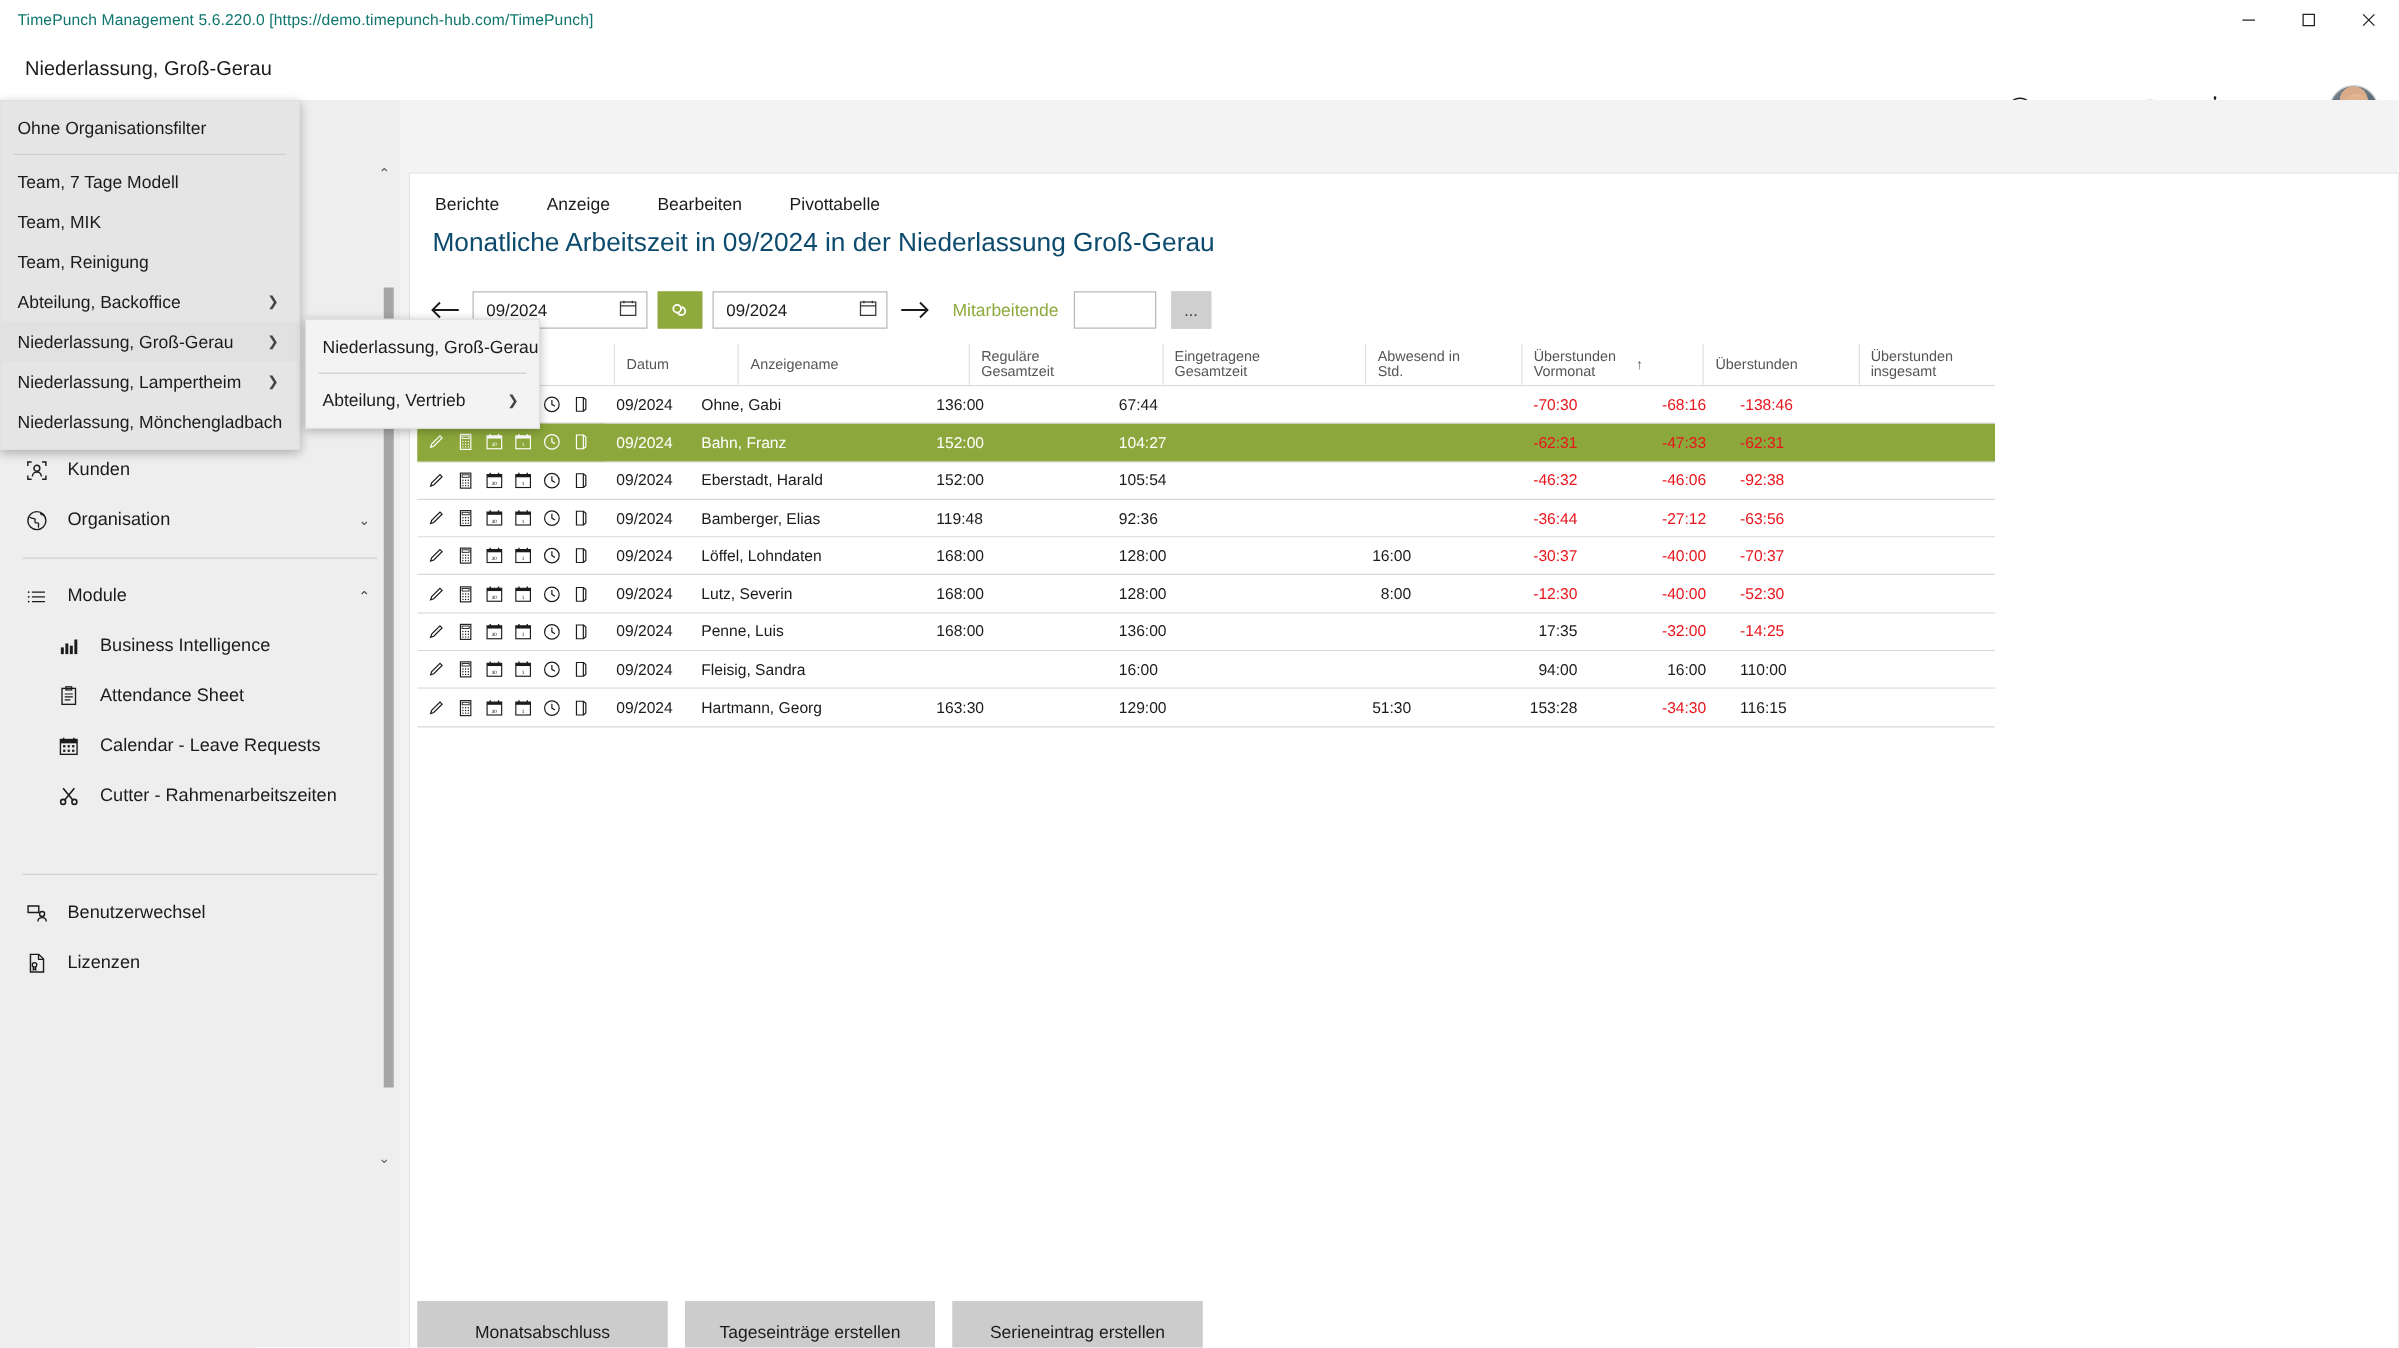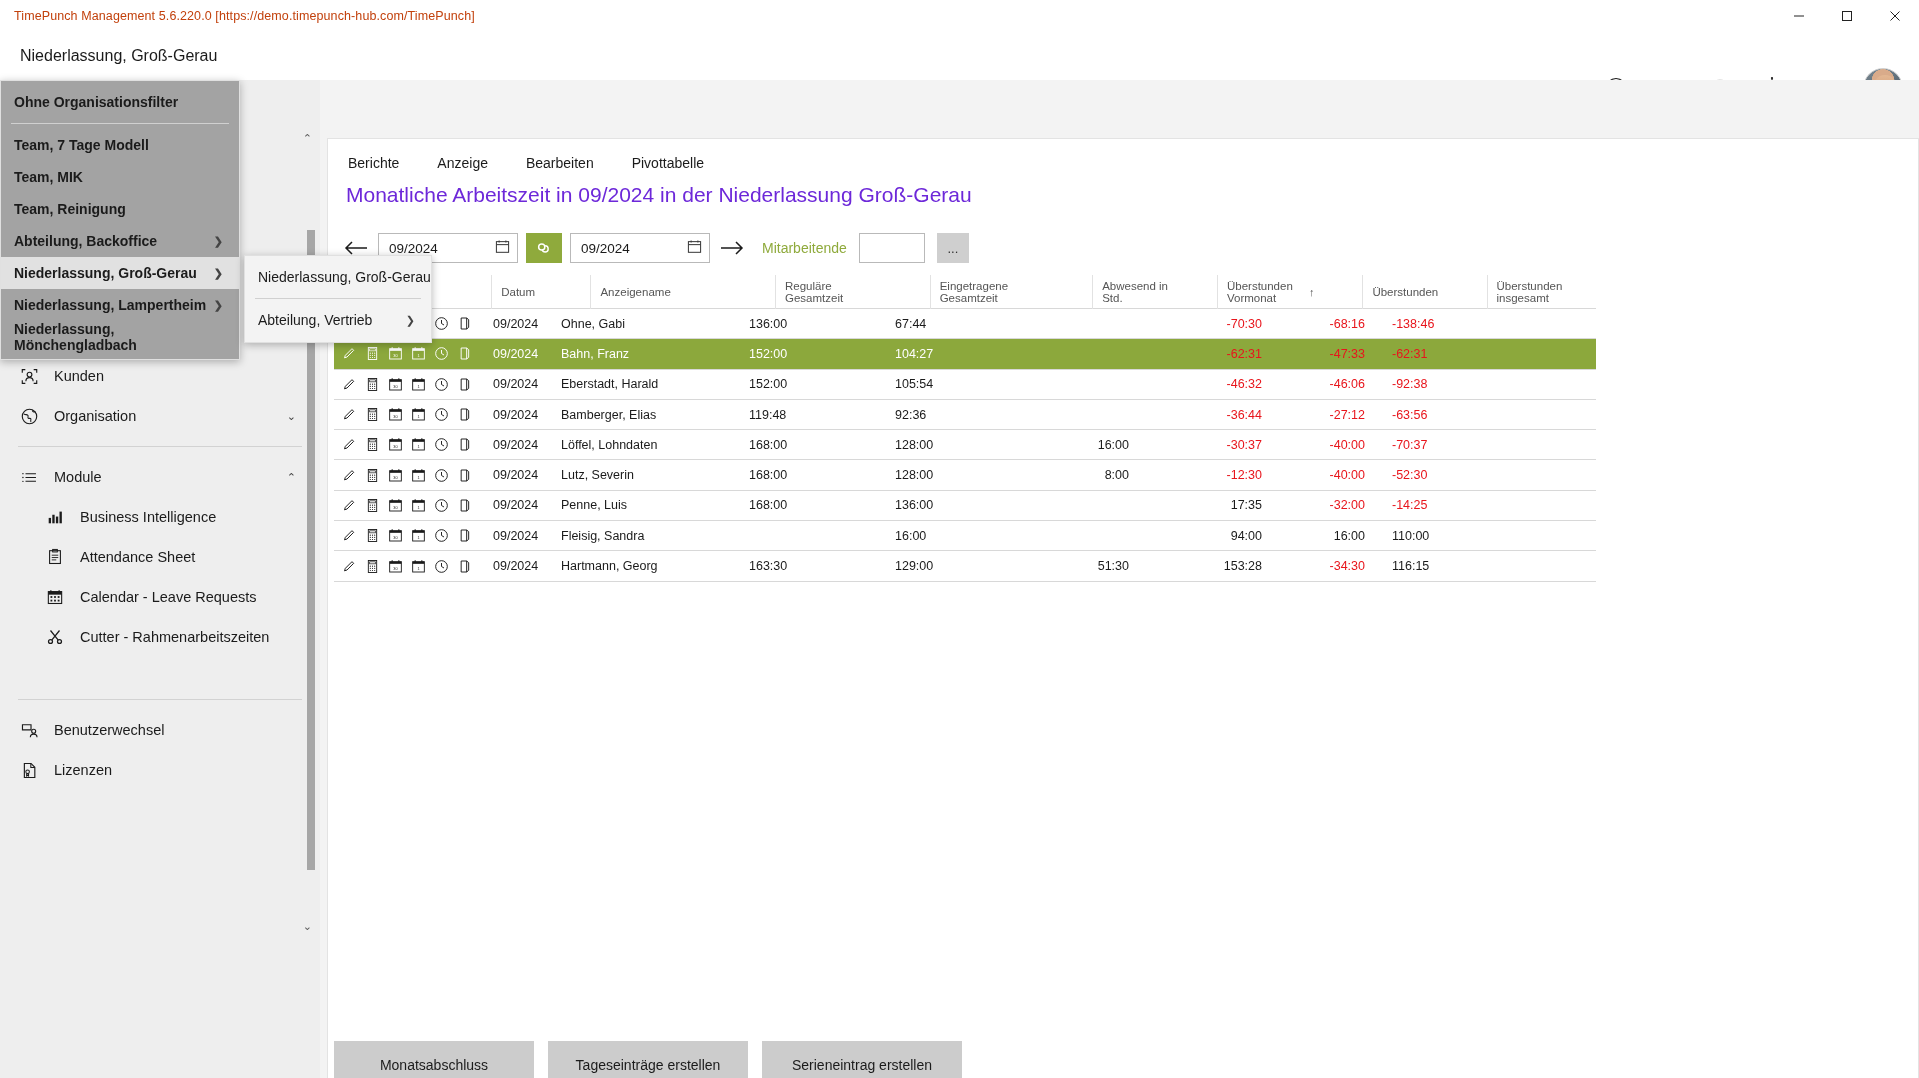--- a/index.html
+++ b/index.html
@@ -9,21 +9,21 @@
     background:#ffffff; overflow:hidden;
   }
   body { position:relative; }
 
   
   #titlebar{
     position:absolute; left:0; top:0; width:1919px; height:32px;
     background:#ffffff; display:flex; align-items:center;
     border-bottom:1px solid #ffffff;
   }
-  #titlebar .title{ font-size:12.5px; color:#c2410c; margin-left:14px; letter-spacing:.1px;}
+  #titlebar .title{ font-size:12.5px; color:#0f766e; margin-left:14px; letter-spacing:.1px;}
   #winbtns{ position:absolute; right:0; top:0; height:32px; display:flex; }
   #winbtns .wb{
     width:48px; height:32px; display:flex; align-items:center; justify-content:center;
     font-size:12px; color:#222; cursor:default;
   }
   #winbtns .wb svg{ display:block; }
 
   
   #appheader{
     position:absolute; left:0; top:32px; width:1919px; height:48px;
@@ -87,21 +87,21 @@
   
   #main{
     position:absolute; left:320px; top:80px; width:1599px; height:998px; background:#f3f3f3;
   }
   #contentcard{
     position:absolute; left:7px; top:12px; width:1592px; height:986px;
     background:#ffffff; border:1px solid #e3e3e3;margin-top:46px;
   }
   #menubar{ position:absolute; left:18px; top:12px; display:flex; gap:34px; }
   #menubar .mi{ font-size:14px; color:#1b1b1b; cursor:pointer; padding:4px 2px; }
-  #pagetitle{ position:absolute; left:18px; top:44px; font-size:21px; color:#6d28d9; }
+  #pagetitle{ position:absolute; left:18px; top:44px; font-size:21px; color:#0c4a6e; }
 
   #toolbar{ position:absolute; left:6px; top:94px; display:flex; align-items:center; gap:0; }
   .tb-arrow{ width:44px; display:flex; align-items:center; justify-content:center; cursor:pointer; }
   .datebox{
     width:140px; height:30px; border:1px solid #b9b9b9; background:#fff;
     display:flex; align-items:center; justify-content:space-between;
     padding:0 7px 0 10px; font-size:13.5px; color:#1b1b1b; cursor:text;
   }
   .linkbtn{
     width:36px; height:30px; background:#8faa3c; display:flex; align-items:center;
@@ -158,24 +158,23 @@
   
   #bottombar{ position:absolute; left:6px; bottom:34px; display:flex; gap:14px; }
   .bbtn{
     height:48px; background:#cccccc; border:1px solid #cccccc;
     display:flex;align-items:center;justify-content:center;
     font-size:14px;color:#1b1b1b;padding:0 22px;cursor:pointer;
   }
 
   
   #ctxmenu{
-    position:absolute; left:0; top:80px; width:240px; background:#a3a3a3;
+    position:absolute; left:0; top:80px; width:240px; background:#e5e5e5;
     box-shadow:0 2px 8px rgba(0,0,0,.28); border:1px solid #e0e0e0; z-index:40;
     padding:5px 0 6px 0;
-    font-weight:bold;
   }
   #ctxmenu .mitem{
     height:32px; display:flex; align-items:center; padding-left:13px;
     font-size:14px; color:#1b1b1b; cursor:pointer; position:relative;
   }
   #ctxmenu .mitem.hl{ background:#e1e1e1; }
   #ctxmenu .mitem .chev{ position:absolute; right:16px; font-size:11px; color:#444; }
   #ctxmenu .msep{ height:1px; background:#d0d0d0; margin:5px 10px; }
 
   #ctxsub{

